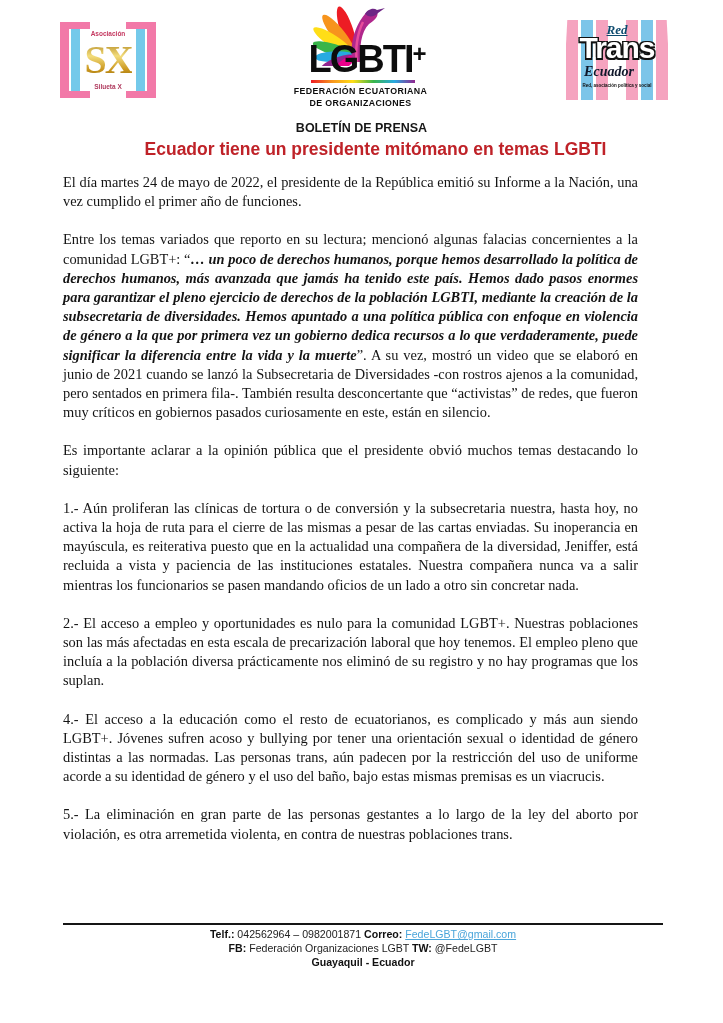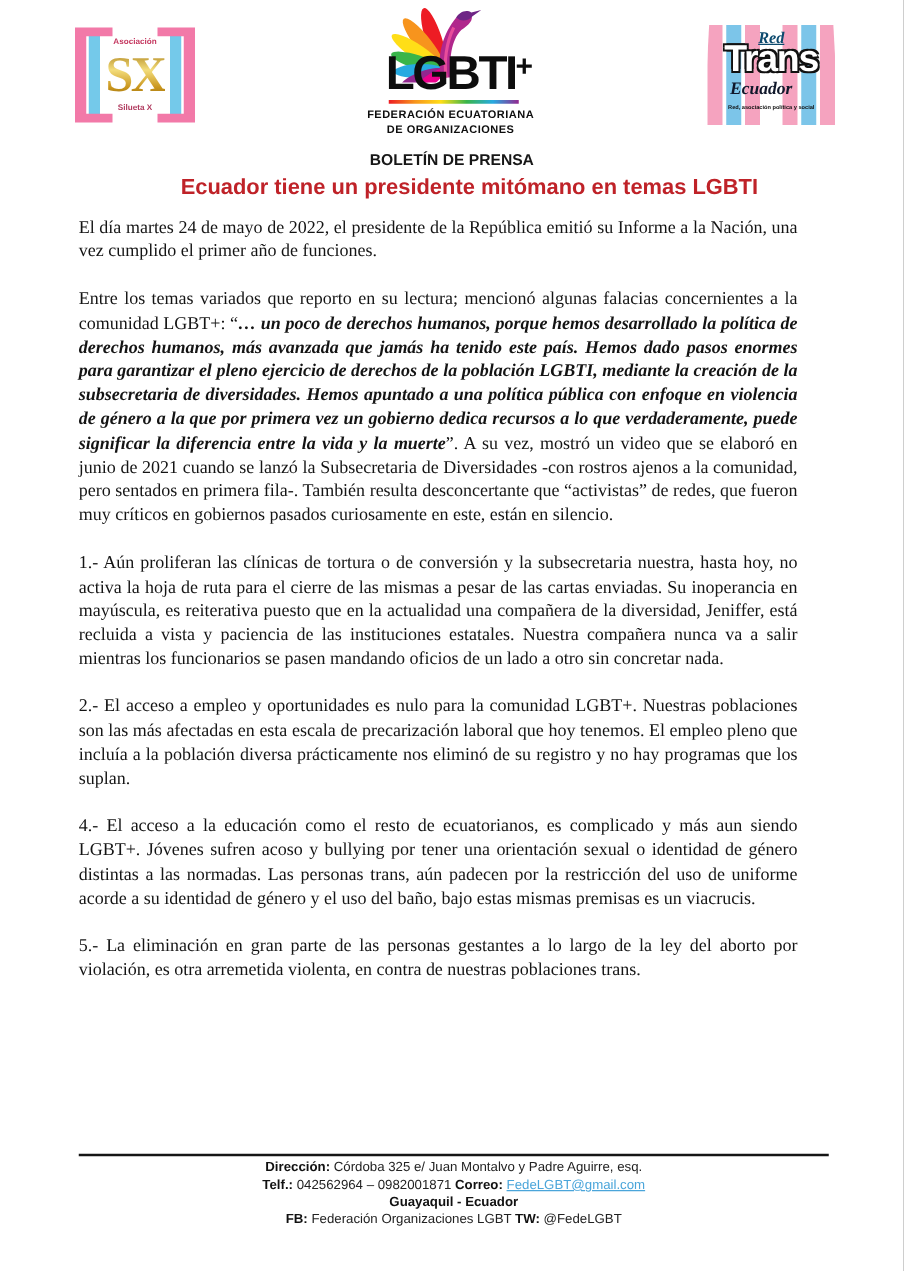--- a/index.html
+++ b/index.html
@@ -154,27 +154,27 @@
   </header>
 
   <div class="kicker">BOLETÍN DE PRENSA</div>
   <h1 class="doc-title" style="color: rgb(191, 34, 40);">Ecuador tiene un presidente mitómano en temas LGBTI</h1>
 
   <main class="content">
     <p>El día martes 24 de mayo de 2022, el presidente de la República emitió su Informe a la Nación, una vez cumplido el primer año de funciones.</p>
 
     <p><span>Entre los temas variados que reporto en su lectura; mencionó algunas falacias concernientes a la comunidad LGBT+: “</span><span class="quote-bi">… un poco de derechos humanos, porque hemos desarrollado la política de derechos humanos, más avanzada que jamás ha tenido este país. Hemos dado pasos enormes para garantizar el pleno ejercicio de derechos de la población LGBTI, mediante la creación de la subsecretaria de diversidades. Hemos apuntado a una política pública con enfoque en violencia de género a la que por primera vez un gobierno dedica recursos a lo que verdaderamente, puede significar la diferencia entre la vida y la muerte</span><span>”. A su vez, mostró un video que se elaboró en junio de 2021 cuando se lanzó la Subsecretaria de Diversidades -con rostros ajenos a la comunidad, pero sentados en primera fila-. También resulta desconcertante que “activistas” de redes, que fueron muy críticos en gobiernos pasados curiosamente en este, están en silencio.</span></p>
 
+    <p>Es importante aclarar a la opinión pública que el presidente obvió muchos temas destacando lo siguiente:</p>
 
     <p>1.- Aún proliferan las clínicas de tortura o de conversión y la subsecretaria nuestra, hasta hoy, no activa la hoja de ruta para el cierre de las mismas a pesar de las cartas enviadas. Su inoperancia en mayúscula, es reiterativa puesto que en la actualidad una compañera de la diversidad, Jeniffer, está recluida a vista y paciencia de las instituciones estatales. Nuestra compañera nunca va a salir mientras los funcionarios se pasen mandando oficios de un lado a otro sin concretar nada.</p>
     <p>2.- El acceso a empleo y oportunidades es nulo para la comunidad LGBT+. Nuestras poblaciones son las más afectadas en esta escala de precarización laboral que hoy tenemos. El empleo pleno que incluía a la población diversa prácticamente nos eliminó de su registro y no hay programas que los suplan.</p>
     <p>4.- El acceso a la educación como el resto de ecuatorianos, es complicado y más aun siendo LGBT+. Jóvenes sufren acoso y bullying por tener una orientación sexual o identidad de género distintas a las normadas. Las personas trans, aún padecen por la restricción del uso de uniforme acorde a su identidad de género y el uso del baño, bajo estas mismas premisas es un viacrucis.</p>
     <p>5.- La eliminación en gran parte de las personas gestantes a lo largo de la ley del aborto por violación, es otra arremetida violenta, en contra de nuestras poblaciones trans.</p>
   </main>
 
   <footer class="doc-footer">
-    <div><b>Dirección:</b><span> Córdoba 325 e/ Juan Montalvo y Padre Aguirre, esq.</span></div>
     <div><b>Telf.:</b><span> 042562964 – 0982001871 </span><b>Correo:</b> <a class="email-link" style="color: rgb(74, 165, 218);">FedeLGBT@gmail.com</a></div>
+    <div><b>FB:</b><span> Federación Organizaciones LGBT </span><b>TW:</b><span> @FedeLGBT</span></div>
     <div><b>Guayaquil - Ecuador</b></div>
-    <div><b>FB:</b><span> Federación Organizaciones LGBT </span><b>TW:</b><span> @FedeLGBT</span></div>
   </footer>
 
 </div>
 
 </body></html>

